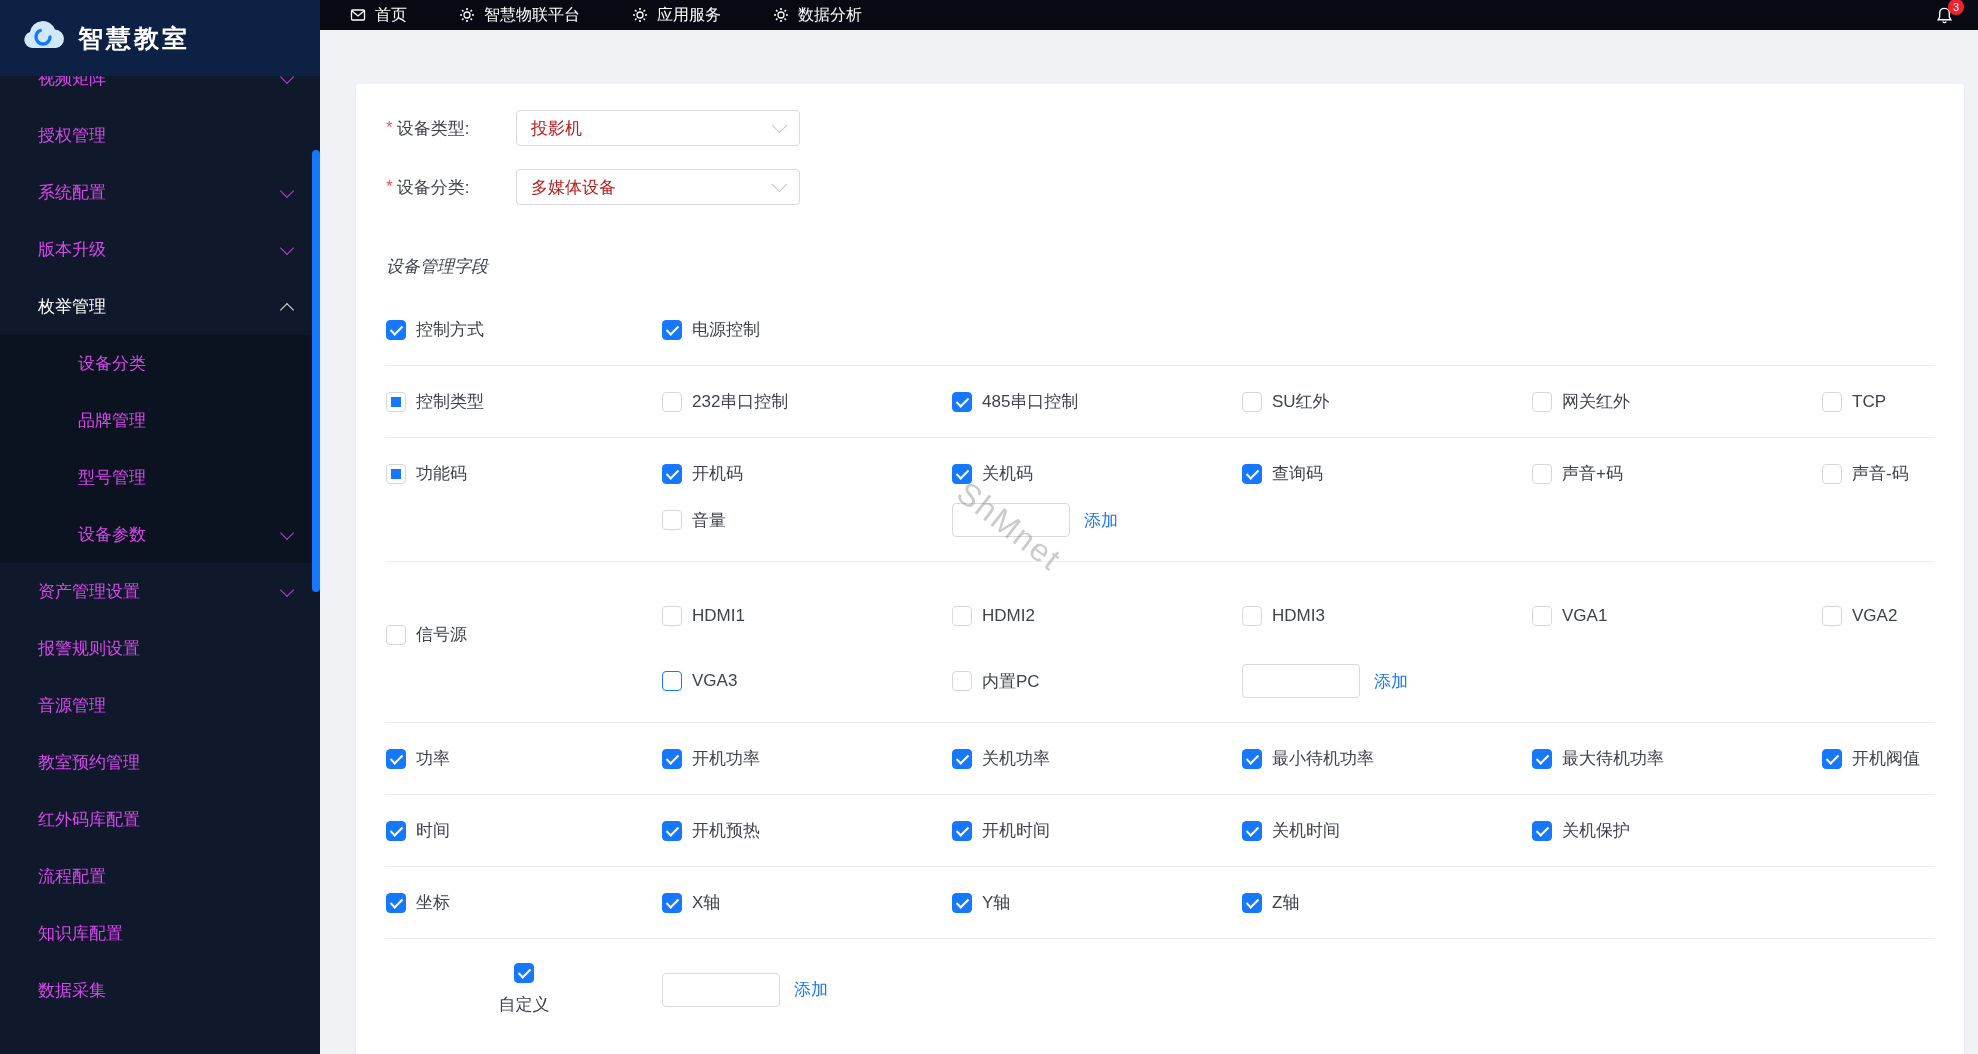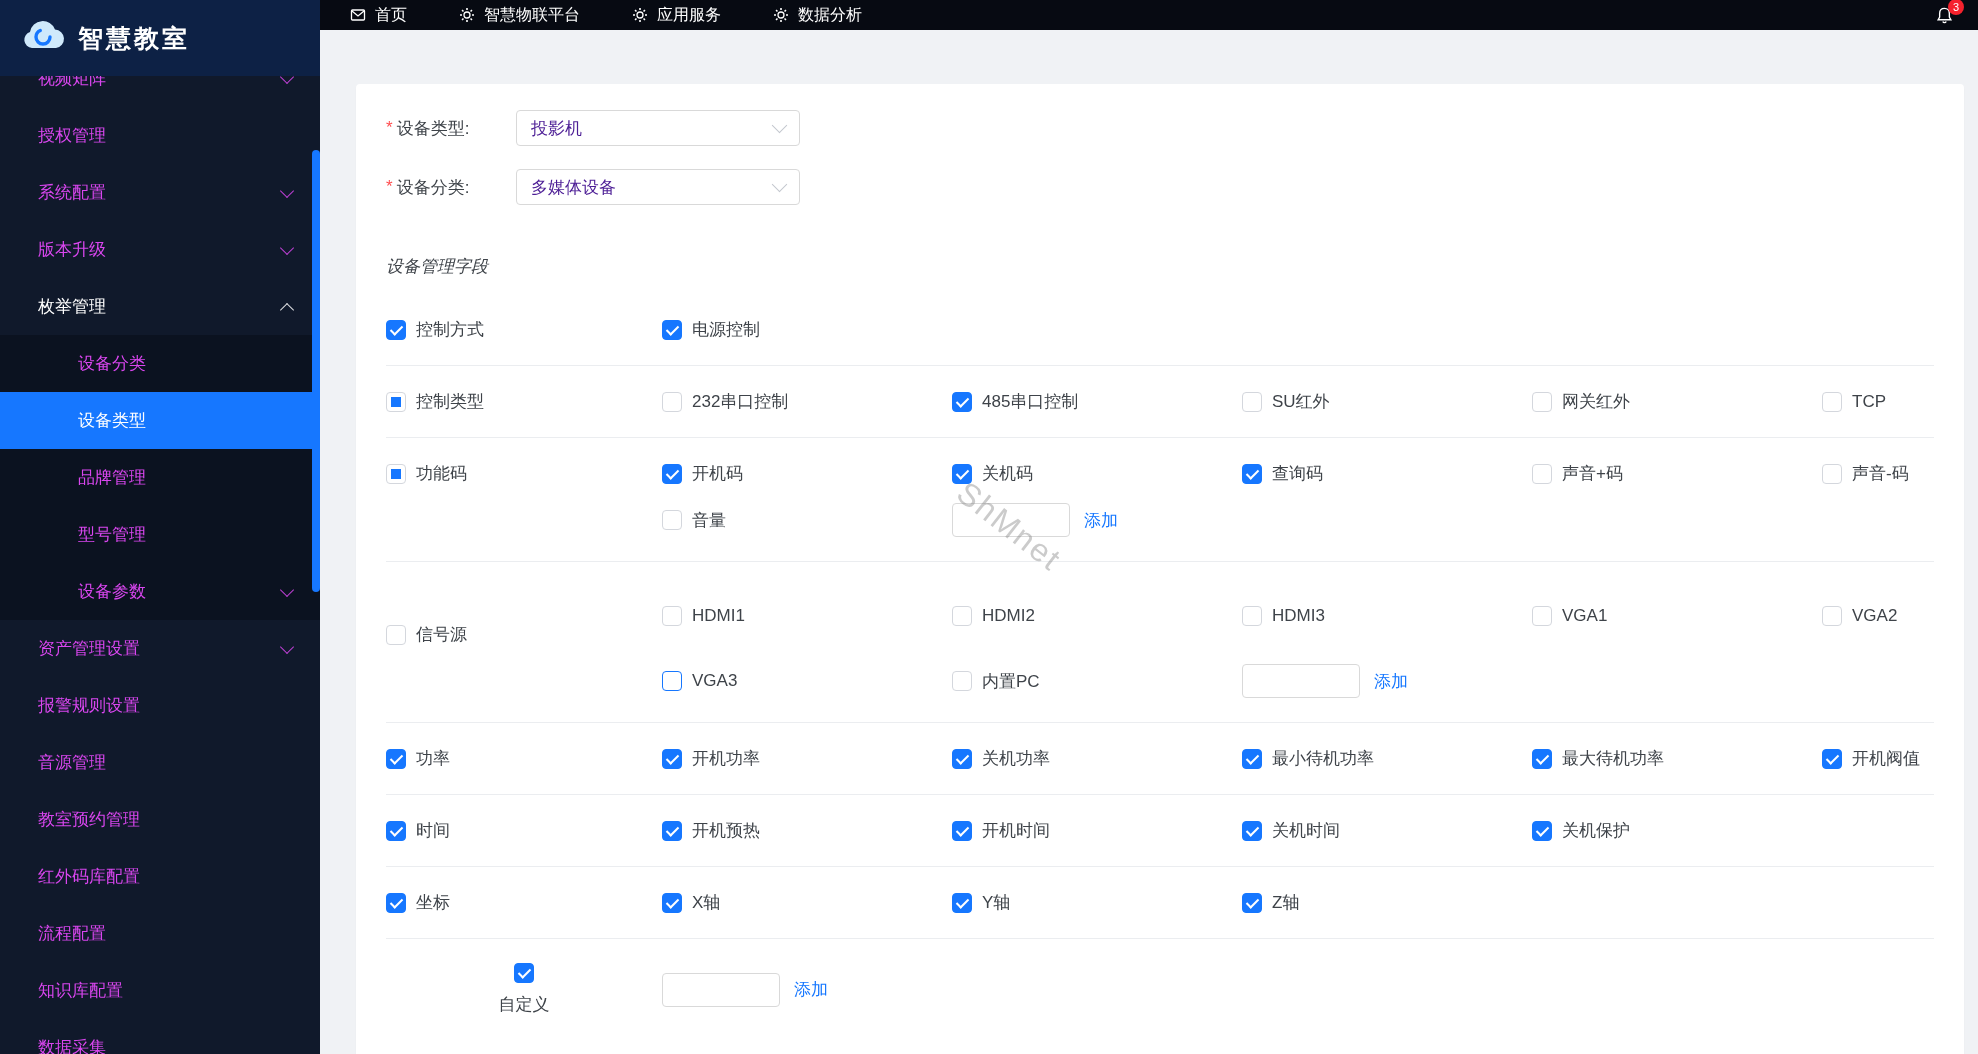--- a/index.html
+++ b/index.html
@@ -34,21 +34,21 @@
   .bell-wrap{margin-left:auto;margin-right:24px;position:relative;display:flex;align-items:center;cursor:pointer;color:#fff;}
   .badge{position:absolute;top:-7px;right:-10px;background:#f5222d;color:#fff;font-size:11px;min-width:16px;height:16px;line-height:16px;border-radius:8px;text-align:center;padding:0 3px;box-sizing:border-box;}
 
   .content{flex:1;position:relative;padding:54px 14px 0 36px;overflow:hidden;}
   .card{background:#ffffff;border-radius:4px;min-height:1100px;padding:26px 30px 40px 30px;box-shadow:0 1px 2px rgba(0,0,0,.03);}
 
   
   .form-row{display:flex;align-items:center;margin-bottom:23px;}
   .form-label{width:130px;flex:none;display:flex;align-items:center;font-size:17px;color:#3e4349;}
   .req{color:#ff4d4f;font-style:normal;margin-right:4px;font-size:17px;}
-  .select{width:284px;height:36px;box-sizing:border-box;border:1px solid #d9d9d9;border-radius:4px;background:#fff;display:flex;align-items:center;justify-content:space-between;padding:0 14px;font-size:17px;color:#4c1d95;cursor:pointer;}
+  .select{width:284px;height:36px;box-sizing:border-box;border:1px solid #d9d9d9;border-radius:4px;background:#fff;display:flex;align-items:center;justify-content:space-between;padding:0 14px;font-size:17px;color:#b91c1c;cursor:pointer;}
   .select-caret{width:10px;height:10px;border-right:1.6px solid #c3c7ce;border-bottom:1.6px solid #c3c7ce;transform:rotate(45deg);margin-top:-5px;flex:none;}
 
   .section-title{font-size:17px;font-weight:normal;color:#3e4349;margin:50px 0 16px 0;font-style:italic;}
 
   
   .field-row{border-top:1px solid #ebedf0;padding:24px 0;}
   .field-row:first-child{border-top:none;}
   .field-line{display:grid;grid-template-columns:276px 290px 290px 290px 290px auto;align-items:center;}
   .field-line + .field-line{margin-top:18px;}
   .cb-cell{display:flex;align-items:center;gap:10px;font-size:17px;color:#3e4349;cursor:pointer;}
@@ -94,23 +94,20 @@
           <span class="side-label">版本升级</span>
           <span class="caret3 down"></span>
         </div>
         <div class="side-item expanded">
           <span class="side-label">枚举管理</span>
           <span class="caret3 up"></span>
         </div>
         <div class="submenu">
           <div class="side-item lv2">
             <span class="side-label">设备分类</span>
-          </div>
-          <div class="side-item lv2 active">
-            <span class="side-label">设备类型</span>
           </div>
           <div class="side-item lv2">
             <span class="side-label">品牌管理</span>
           </div>
           <div class="side-item lv2">
             <span class="side-label">型号管理</span>
           </div>
           <div class="side-item lv2">
             <span class="side-label">设备参数</span>
             <span class="caret3 down"></span>

